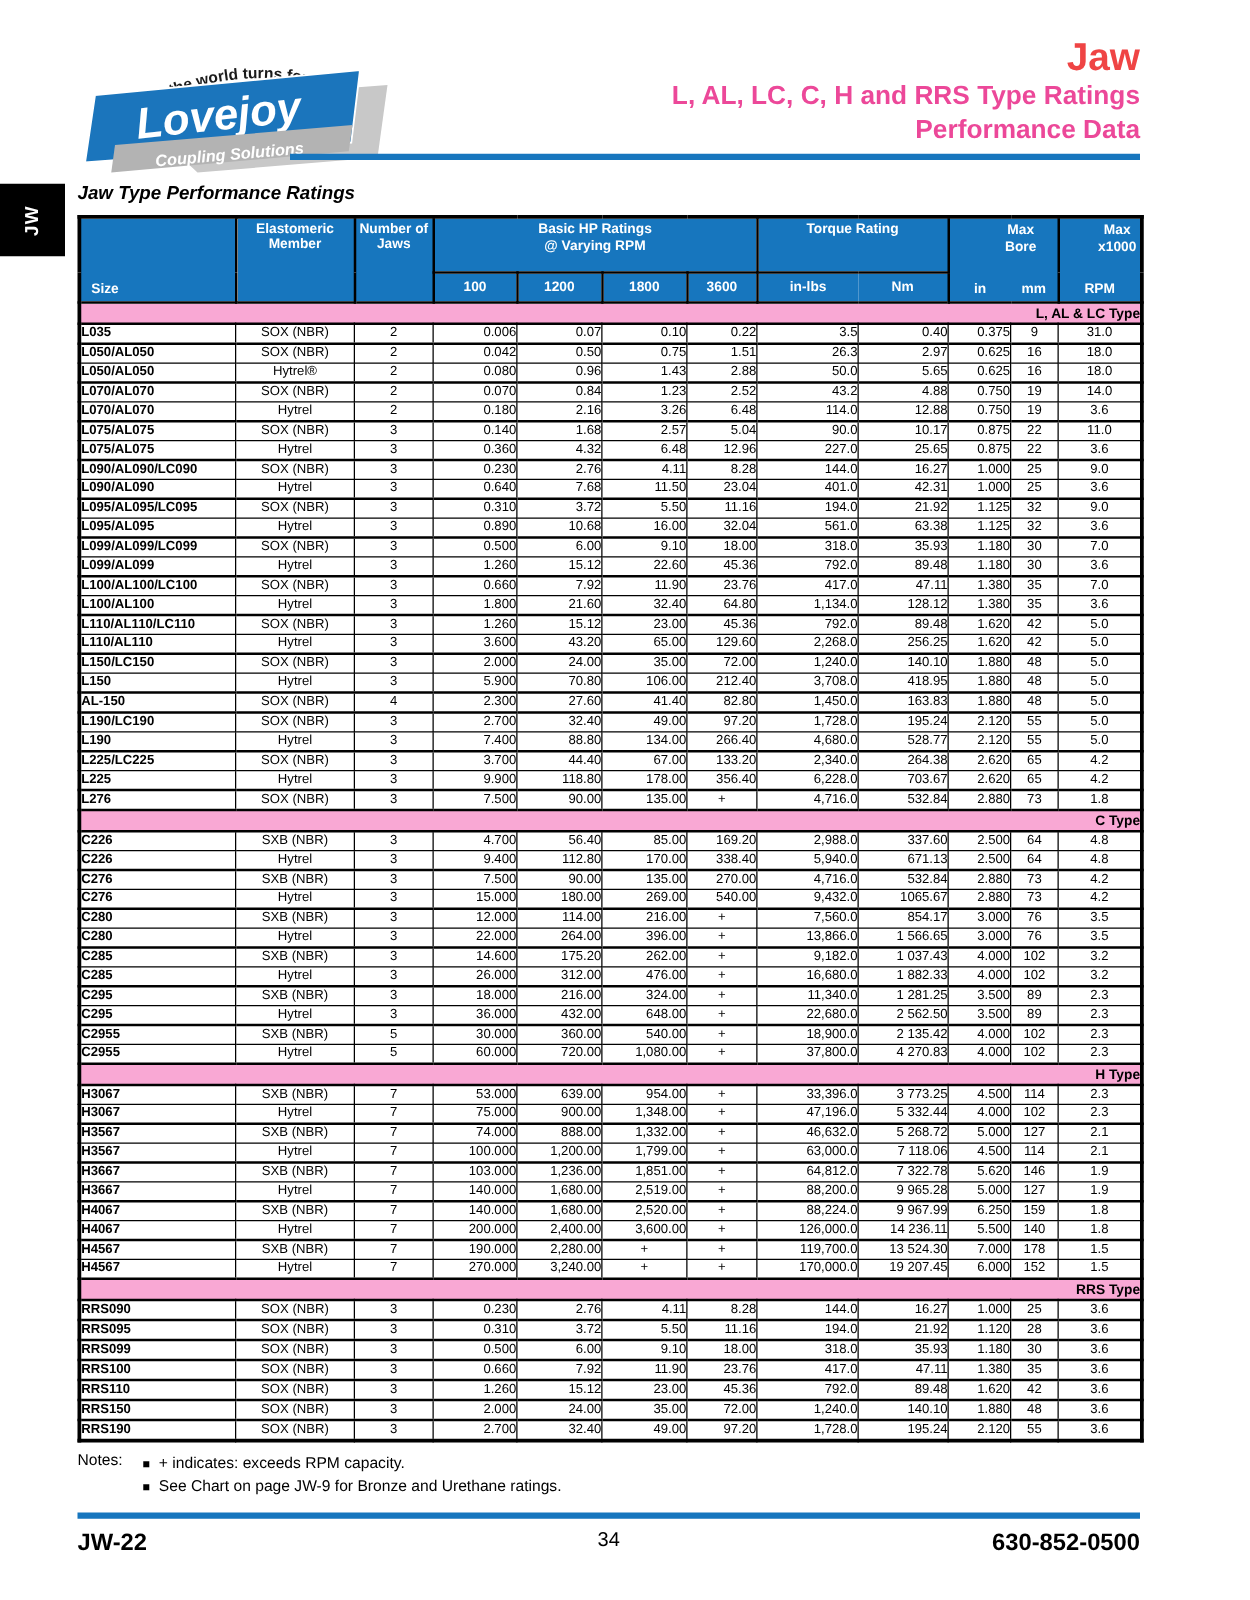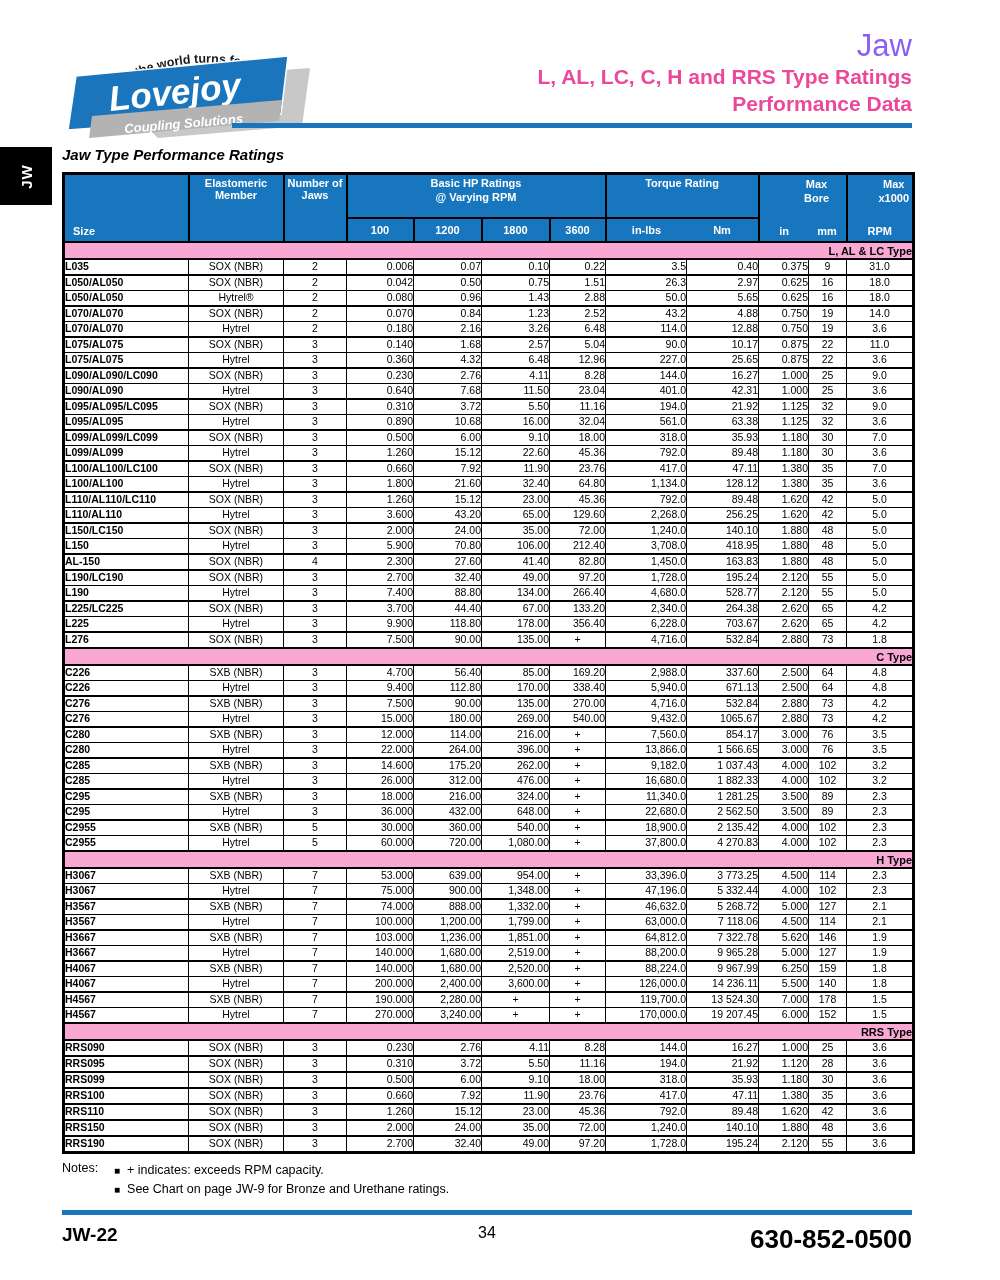--- a/index.html
+++ b/index.html
@@ -1,21 +1,21 @@
 <!DOCTYPE html>
 <html><head>
 <meta charset="utf-8">
 <style>
   html,body{margin:0;padding:0;background:#fff;}
   body{width:1000px;height:1280px;position:relative;font-family:"Liberation Sans",sans-serif;color:#000;overflow:hidden;}
 
   
   .logo-wrap{position:absolute;left:62px;top:22px;width:262px;height:118px;}
   .titles{position:absolute;right:88px;top:30px;text-align:right;}
-  .title-jaw{font-size:31px;font-weight:normal;color:#8b5cf6;line-height:1.05;}
+  .title-jaw{font-size:31px;font-weight:bold;color:#ef4444;line-height:1.05;}
   .subtitle{font-size:21px;font-weight:bold;color:#ec4899;line-height:1.32;}
   .blue-rule{position:absolute;left:232px;top:123px;width:680px;height:5px;background:#1776BE;}
 
   .jw-tab{position:absolute;left:0;top:147px;width:52px;height:58px;background:#000;display:flex;align-items:center;justify-content:center;}
   .jw-tab span{color:#fff;font-weight:bold;font-size:15px;transform:rotate(-90deg);letter-spacing:1px;}
 
   .section-heading{position:absolute;left:62px;top:146px;font-size:15px;font-weight:bold;font-style:italic;}
 
   
   .content{position:absolute;left:62px;top:172px;width:850px;}
@@ -57,21 +57,21 @@
   .notes{display:flex;margin-top:7px;font-size:12.5px;}
   .notes-label{width:52px;flex:none;}
   .note-line{display:flex;align-items:baseline;line-height:1.55;}
   .note-line .bullet{font-size:10px;margin-right:7px;}
 
   
   .footer-bar{margin-top:10px;height:5px;background:#1776BE;}
   .footer-row{display:flex;align-items:flex-start;margin-top:9px;}
   .footer-row .fl{font-size:19px;font-weight:bold;flex:1;text-align:left;}
   .footer-row .fc{font-size:16px;flex:1;text-align:center;}
-  .footer-row .fr{font-size:26px;font-weight:bold;flex:1;text-align:right;}
+  .footer-row .fr{font-size:19px;font-weight:bold;flex:1;text-align:right;}
 </style>
 </head>
 <body>
 
 <div class="logo-wrap">
   <svg viewBox="0 0 262 118" width="262" height="118">
     <defs>
         <path id="arcpath" d="M 36,74 Q 132,14 236,62"></path>
       </defs>
     <path d="M 42,96 Q 132,34 226,76" fill="none" stroke="#9a9a9a" stroke-width="2.5"></path>

